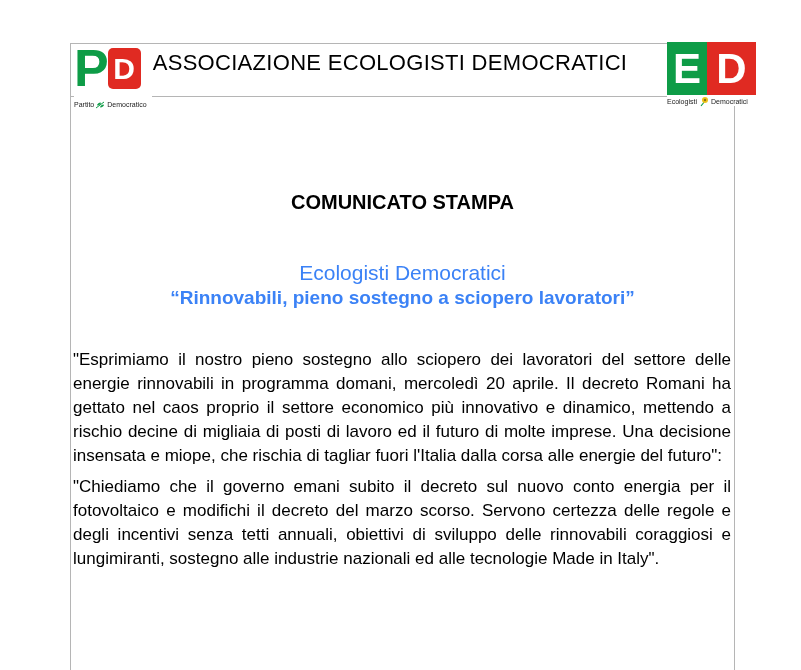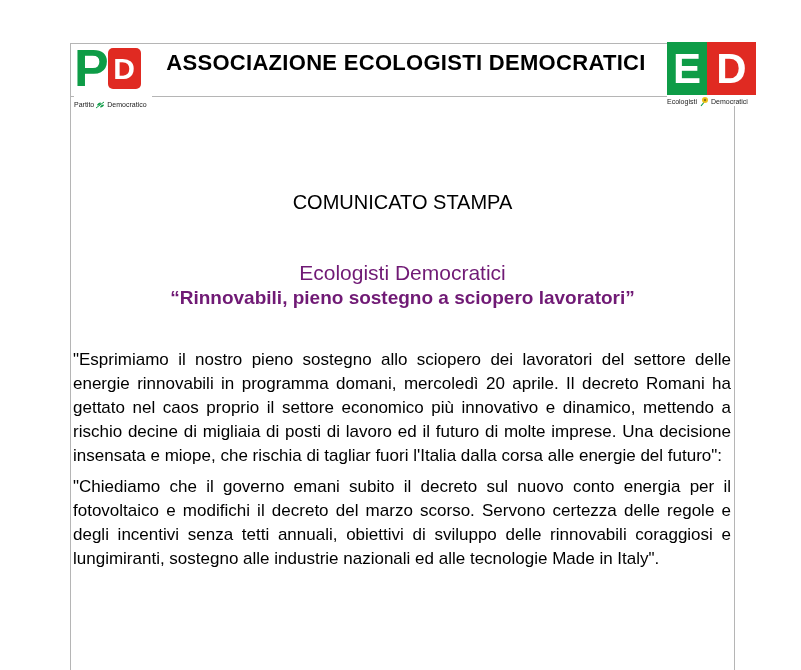--- a/index.html
+++ b/index.html
@@ -122,48 +122,48 @@
     font-size: 7px;
     color: #222222;
     white-space: nowrap;
     display: flex;
     align-items: center;
     gap: 1px;
   }
   
   .main-title {
     position: absolute;
-    left: 148px;
+    left: 132px;
     top: 50px;
     width: 516px;
     text-align: center;
-    font-weight: bold;
+    font-weight: normal;
     font-size: 22px;
     letter-spacing: 0.3px;
     color: #000000;
     z-index: 2;
   }
   
   .kicker {
     position: absolute;
     left: 70px;
     top: 191px;
     width: 665px;
     text-align: center;
-    font-weight: normal;
+    font-weight: bold;
     font-size: 20px;
     color: #000000;
   }
   .head-block {
     position: absolute;
     left: 70px;
     top: 260px;
     width: 665px;
     text-align: center;
-    color: #701a75;
+    color: #3b82f6;
   }
   .byline {
     font-size: 21px;
     line-height: 25px;
   }
   .headline {
     font-size: 19px;
     line-height: 25px;
     font-weight: bold;
   }

